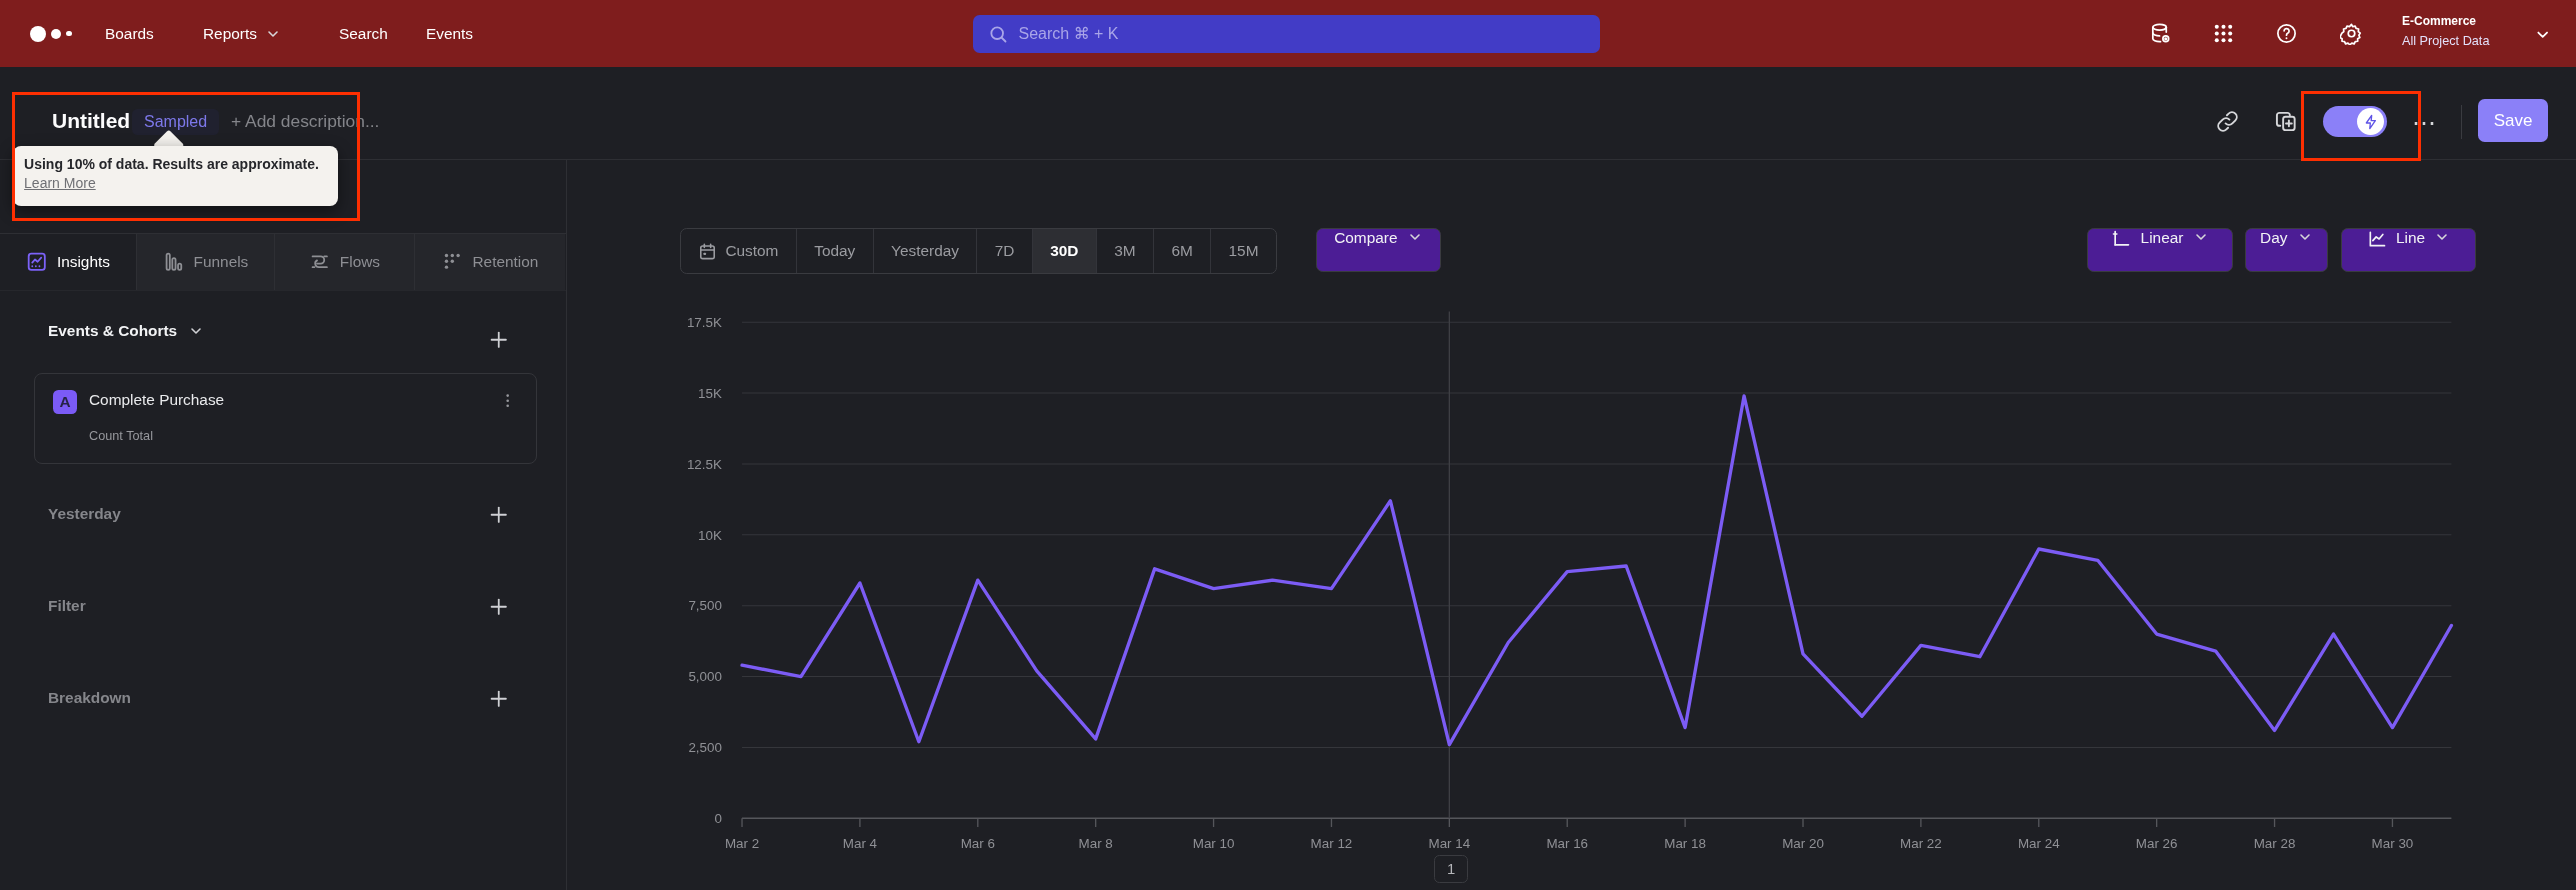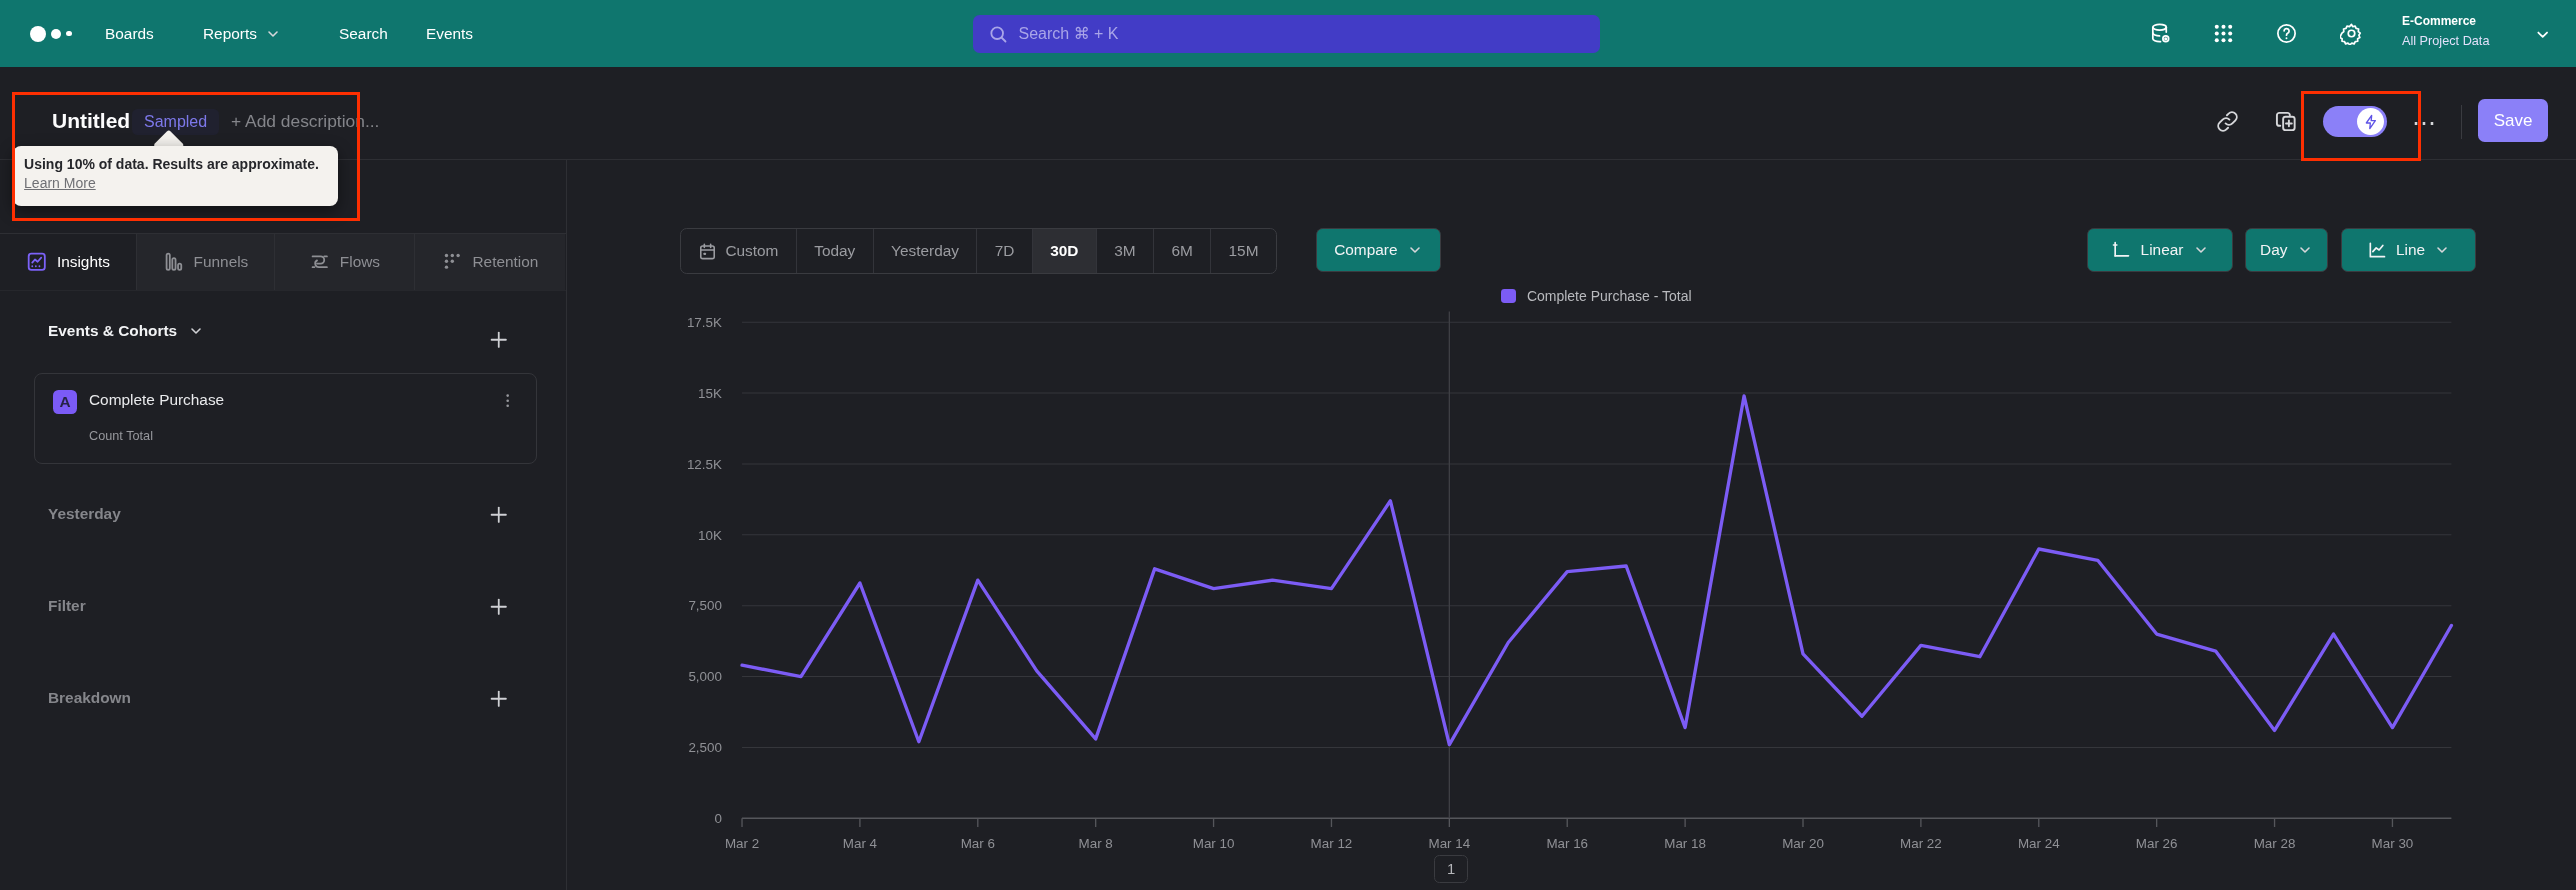--- a/index.html
+++ b/index.html
@@ -1,21 +1,21 @@
 <!DOCTYPE html>
 <html style="font-size:10.7px"><head>
 <meta charset="utf-8">
 <style>
   html,body{margin:0;padding:0;background:#141519;}
   #screen{position:relative;width:2576px;height:890px;background:#1e1f24;
           font-family:"Liberation Sans",sans-serif;overflow:hidden;color:#e9eaec;}
   .abs{position:absolute;}
   svg{display:block;}
   
-  #topnav{left:0;top:0;width:2576px;height:67px;background:#0f766e;}
+  #topnav{left:0;top:0;width:2576px;height:67px;background:#7f1d1d;}
   .navitem{position:absolute;top:0;height:67px;display:flex;align-items:center;gap:8px;
            color:#fff;font-size:15.4px;cursor:pointer;}
   #logo{left:29.5px;top:0;height:67px;display:flex;align-items:center;gap:5.4px;}
   #logo .d1{width:16px;height:16px;border-radius:50%;background:#fff;}
   #logo .d2{width:10px;height:10px;border-radius:50%;background:#fff;}
   #logo .d3{width:5.4px;height:5.4px;border-radius:50%;background:#fff;}
   #search{left:973px;top:14.8px;width:627px;height:38px;border-radius:6.7px;background:#423cc6;
           display:flex;align-items:center;gap:10.7px;padding:0 14.8px;box-sizing:border-box;
           color:#a9a5e8;font-size:16px;}
   .navicon{position:absolute;top:22px;width:23px;height:23px;color:#fff;cursor:pointer;}
@@ -58,22 +58,22 @@
   .secheader{position:absolute;left:48px;font-size:15.4px;font-weight:bold;color:#85868b;}
   
   #range-group{left:680px;top:228px;height:44px;display:flex;border:0.7px solid #3a3b40;border-radius:6.7px;
                overflow:hidden;background:#1e1f24;}
   .seg{display:flex;align-items:center;justify-content:center;gap:8px;padding:0 17.4px;font-size:15.4px;
        color:#9b9ca1;border-right:0.7px solid #33343a;cursor:pointer;white-space:nowrap;}
   .seg:last-child{border-right:none;}
   .seg.active{background:#2d2e33;color:#fff;font-weight:bold;}
   .seg .cicon{width:19px;height:19px;color:#9b9ca1;}
   .ctrlbtn{position:absolute;top:228px;height:44px;border:0.7px solid #3a3b40;border-radius:6.7px;
-           display:flex;align-items:center;justify-content:center;gap:9.4px;font-size:15.4px;color:#f2f3f5;
-           box-sizing:border-box;cursor:pointer;background:#0f766e;}
+           display:flex;align-items:flex-start;justify-content:center;gap:9.4px;font-size:15.4px;color:#f2f3f5;
+           box-sizing:border-box;cursor:pointer;background:#4c1d95;}
   .ctrlbtn .bicon{width:20px;height:20px;}
   .chev{width:16px;height:16px;color:#d6d7da;}
   
   #legend{left:741px;top:288px;width:1711px;display:flex;align-items:center;justify-content:center;
           gap:10.7px;font-size:14px;color:#b9babe;}
   #legend .sq{width:14.8px;height:14.8px;border-radius:3.4px;}
   #chartwrap{left:604px;top:282px;width:1972px;height:608px;}
   #pagination{left:1434px;top:855px;width:32px;height:25.5px;border:0.7px solid #3a3b40;border-radius:5.4px;
               color:#b5b6ba;font-size:14.8px;display:flex;align-items:center;justify-content:center;cursor:pointer;}
   
@@ -336,24 +336,20 @@
     <svg class="bicon" viewBox="0 0 24 24" fill="none" stroke="currentColor" stroke-width="2" stroke-linecap="round" stroke-linejoin="round">
       <path d="M4 4v16h17"></path>
         <polyline points="7 14 11 9.5 14.5 12 19 6.5"></polyline>
     </svg>
     <span>Line</span>
     <svg class="chev" viewBox="0 0 24 24" fill="none" stroke="currentColor" stroke-width="2.4" stroke-linecap="round" stroke-linejoin="round">
         <polyline points="6 9 12 15 18 9"></polyline>
       </svg>
   </div>
 
-  <div class="abs" id="legend">
-    <span class="sq" id="legend-sq" style="background: rgb(124, 92, 245);"></span>
-    <span>Complete Purchase - Total</span>
-  </div>
 
   <svg class="abs" id="chartwrap" width="1972" height="608" viewBox="0 0 2940 907">
       <line x1="205" y1="800" x2="2755" y2="800" stroke="#55565b" stroke-width="2.5"></line>
       <line x1="205" y1="694.2857142857143" x2="2755" y2="694.2857142857143" stroke="#35363b" stroke-width="1.5"></line>
       <line x1="205" y1="588.5714285714286" x2="2755" y2="588.5714285714286" stroke="#35363b" stroke-width="1.5"></line>
       <line x1="205" y1="482.8571428571429" x2="2755" y2="482.8571428571429" stroke="#35363b" stroke-width="1.5"></line>
       <line x1="205" y1="377.14285714285717" x2="2755" y2="377.14285714285717" stroke="#35363b" stroke-width="1.5"></line>
       <line x1="205" y1="271.42857142857144" x2="2755" y2="271.42857142857144" stroke="#35363b" stroke-width="1.5"></line>
       <line x1="205" y1="165.71428571428578" x2="2755" y2="165.71428571428578" stroke="#35363b" stroke-width="1.5"></line>
       <line x1="205" y1="60" x2="2755" y2="60" stroke="#35363b" stroke-width="1.5"></line>

